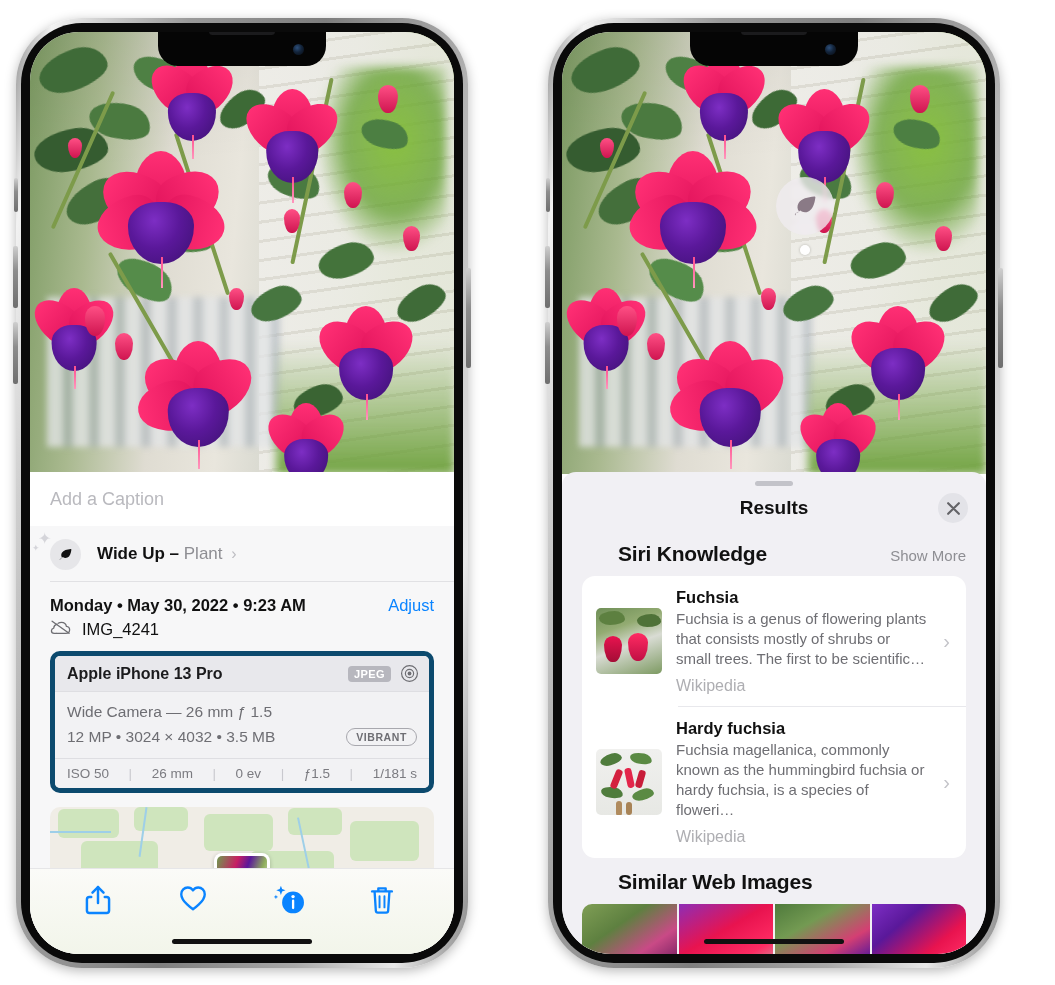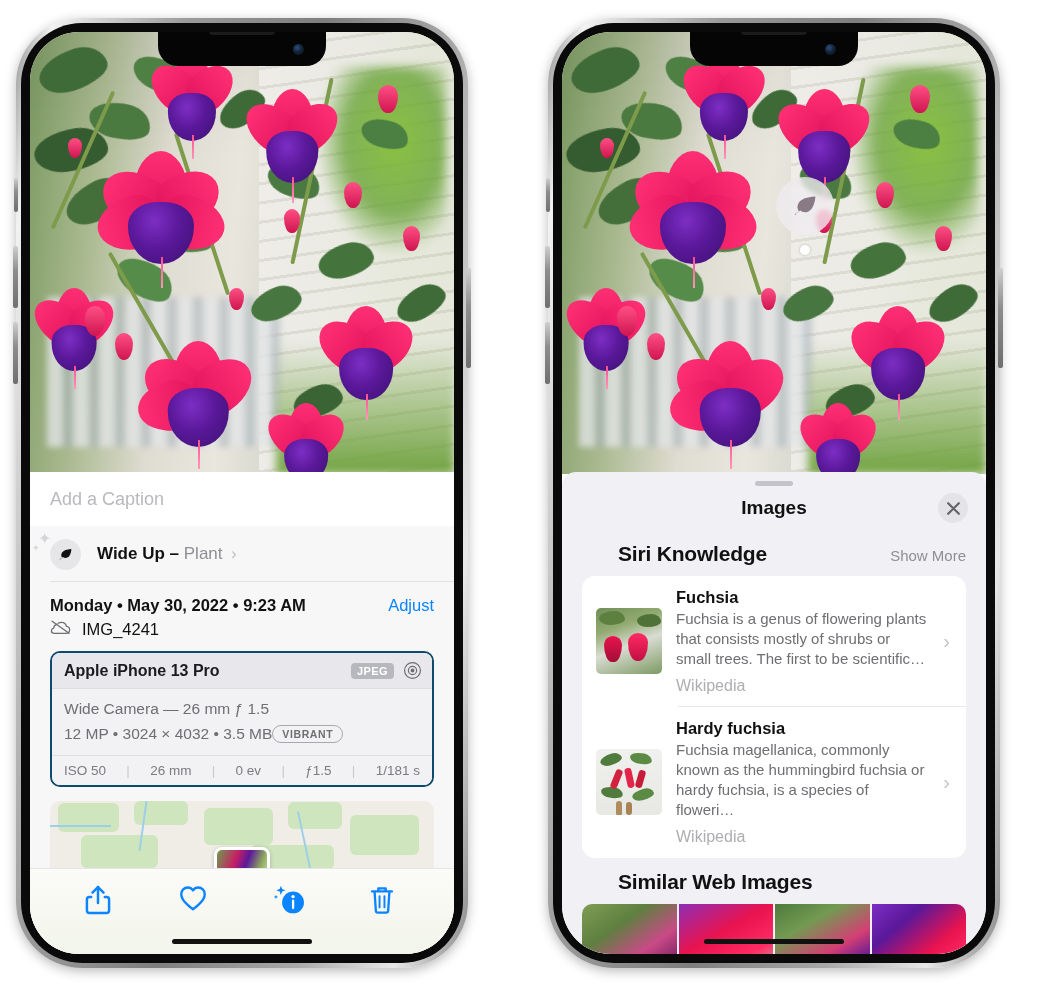--- a/index.html
+++ b/index.html
@@ -161,37 +161,37 @@
     padding: 14px 20px 4px 20px;
     display: flex; justify-content: space-between; align-items: baseline;
   }
   .date-text { font-size: 16.5px; font-weight: 700; color: #111; text-align: center; }
   .adjust-link { font-size: 16.5px; color: #0a84ff; }
   .file-row { display: flex; align-items: center; padding: 0 20px 12px 20px; gap: 10px; }
   .file-name { font-size: 16.5px; color: #111; }
 
   .exif-card {
     margin: 0 20px; border-radius: 10px; overflow: hidden;
-    background: #eeeef0; border: 2px solid #0c4a6e;
+    background: #eeeef0; border: 5px solid #0c4a6e;
   }
   .exif-head {
     display: flex; align-items: center; justify-content: space-between;
     padding: 8px 10px 8px 12px; background: #e8e8ec;
     border-bottom: 1px solid #dedee2;
   }
   .exif-device { font-size: 16px; font-weight: 700; color: #1b1b1d; }
   .exif-head-right { display: flex; align-items: center; gap: 9px; }
   .badge-jpeg {
     background: #b7b7be; color: #fff; font-size: 11px; font-weight: 700;
     padding: 2px 6px; border-radius: 4px; letter-spacing: .4px;
   }
   .aperture-icon { width: 19px; height: 19px; }
   .exif-body { padding: 8px 12px 8px 12px; background: #f2f2f4; }
   .exif-line { font-size: 15.5px; color: #6e6e73; line-height: 1.6; }
-  .exif-row2 { display: flex; justify-content: flex-start; align-items: center; }
+  .exif-row2 { display: flex; justify-content: space-between; align-items: center; }
   .badge-vibrant {
     border: 1px solid #a8a8ae; color: #6e6e73; font-size: 10.5px;
     padding: 2px 9px; border-radius: 9px; letter-spacing: .6px; font-weight: 600;
   }
   .exif-stats {
     display: flex; align-items: center; justify-content: space-between;
     padding: 7px 12px; border-top: 1px solid #dedee2; background: #f2f2f4;
   }
   .exif-stats span { font-size: 13.5px; color: #7b7b80; }
   .exif-sep { color: #c9c9ce !important; }
@@ -644,21 +644,21 @@
               <path d="M4.2 19.6c-.4-.4-.4-1 0-1.4.9-.9 2-1.5 3.1-1.8C5.7 14.6 5.5 12 6.9 9.6 9 6 14.2 4.8 19.5 4.3c.5 0 .9.4.8.9-.6 5-2.1 9.4-5.6 11.1-2.4 1.2-4.8.7-6.4-.7-.6.3-1.2.8-1.7 1.3-.4.4-1 .4-1.4 0z" fill="#8a7a86"></path>
             </svg>
           </div>
           <div class="dot"></div>
         </div>
       </div>
 
       <div class="results-sheet">
         <div class="grabber"></div>
         <div class="sheet-head">
-          <span class="sheet-title">Images</span>
+          <span class="sheet-title">Results</span>
           <div class="close-btn">
             <svg width="15" height="15" viewBox="0 0 14 14" aria-hidden="true">
               <path d="M2 2 12 12 M12 2 2 12" stroke="#636367" stroke-width="2" stroke-linecap="round"></path>
             </svg>
           </div>
         </div>
 
         <div class="sec-head">
           <span class="sec-title">Siri Knowledge</span>
           <span class="sec-action">Show More</span>

